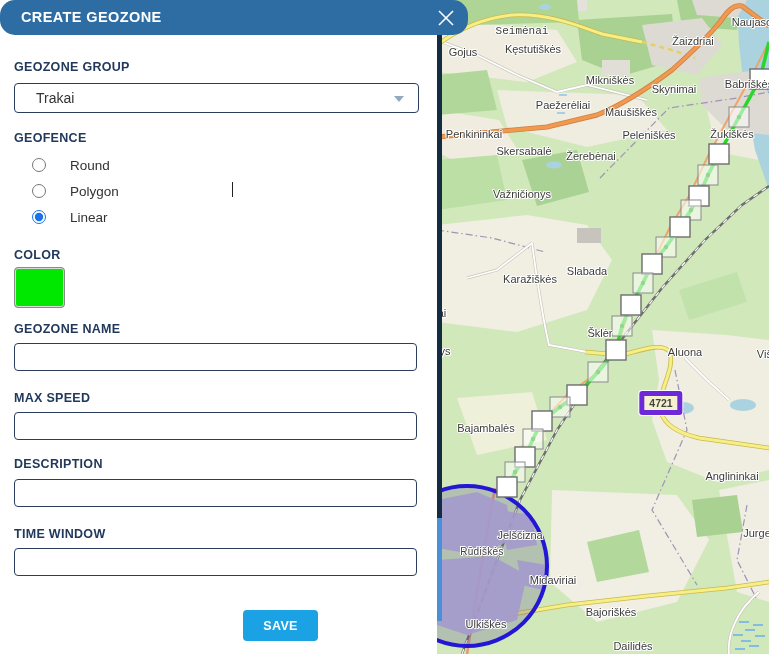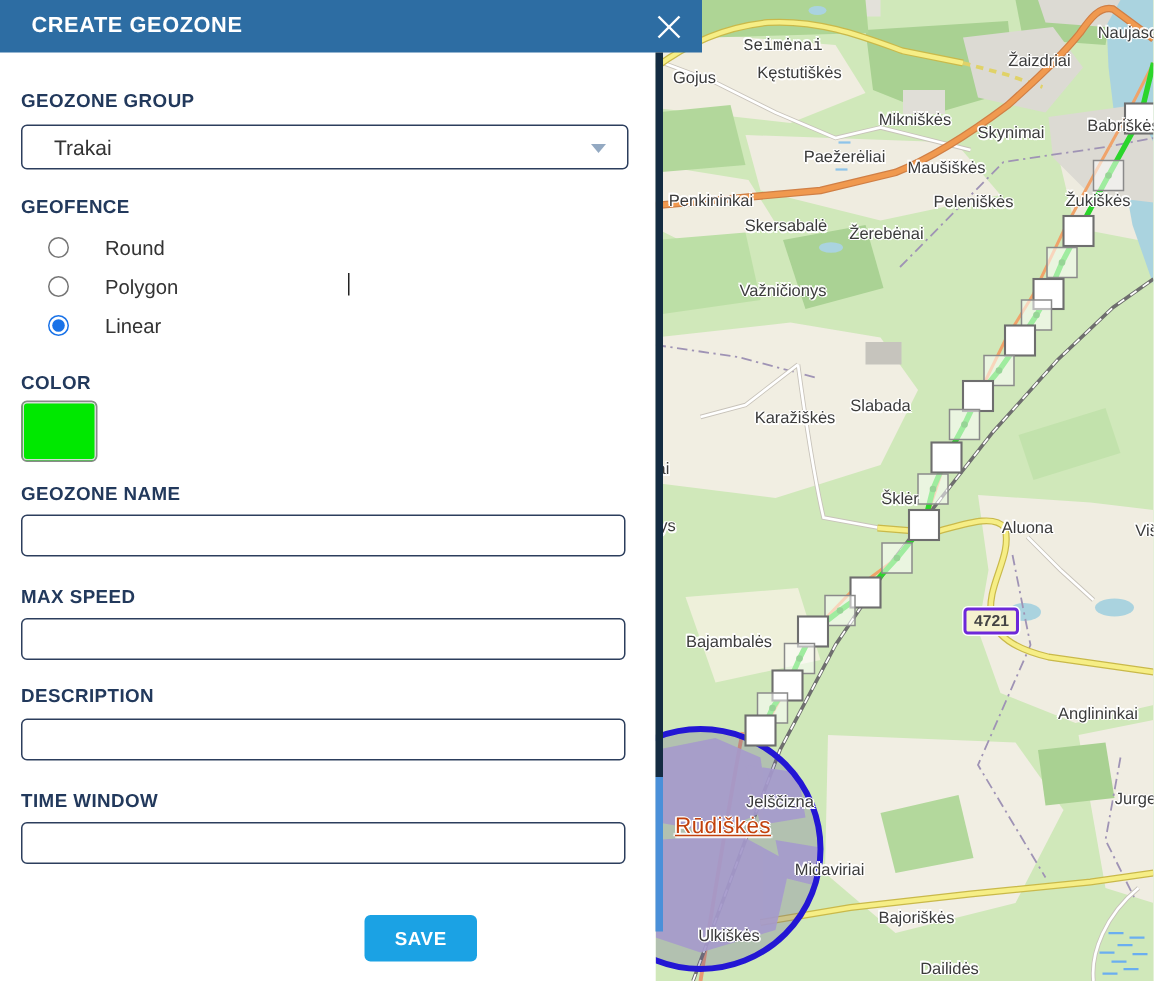--- a/index.html
+++ b/index.html
@@ -4,27 +4,27 @@
 <style>
   html,body{margin:0;padding:0;}
   body{width:769px;height:654px;overflow:hidden;position:relative;background:#fff;
        font-family:"Liberation Sans", sans-serif;}
   
   #map{position:absolute;left:437px;top:0;width:332px;height:654px;overflow:hidden;background:#d0e8ba;}
   #map svg{position:absolute;left:0;top:0;}
   #map-labels{position:absolute;left:0;top:0;width:332px;height:654px;pointer-events:none;}
   .mlabel{position:absolute;transform:translate(-50%,-50%);font-size:11px;color:#3b3b3b;white-space:nowrap;
       text-shadow:-1px 0 #fff,1px 0 #fff,0 -1px #fff,0 1px #fff,1px 1px #fff,-1px -1px #fff;}
-  .mlabel.big{font-size:15px;color:#c2410c;letter-spacing:.3px;text-decoration:underline;}
-  .road-badge{position:absolute;transform:translate(-50%,-50%);background:#f6f2cf;border:2px solid #6d28d9;
+  .mlabel.big{font-size:10px;color:#404040;letter-spacing:.3px;}
+  .road-badge{position:absolute;transform:translate(-50%,-50%);background:#f6f2cf;border:5px solid #6d28d9;
       border-radius:3px;font-size:10.5px;font-weight:bold;color:#444;padding:1px 5px;line-height:12px;
-      box-shadow:0 0 0 1px #fff;margin-top:11px;}
+      box-shadow:0 0 0 1px #fff;}
   
   #panel{position:absolute;left:0;top:0;width:437px;height:654px;background:#fff;}
-  #panel-header{position:absolute;left:0;top:0;width:468px;height:35px;background:#2d6da3;}
+  #panel-header{position:absolute;left:0;top:0;width:468px;height:35px;background:#2d6da3;border-radius:15px;}
   #panel-title{position:absolute;left:21px;top:0;line-height:35px;color:#fff;font-weight:bold;
       font-size:14.5px;letter-spacing:.4px;}
   #close-btn{position:absolute;right:10px;top:6px;width:24px;height:24px;cursor:pointer;}
   .flabel{position:absolute;left:14px;color:#22395c;font-weight:bold;font-size:12.5px;letter-spacing:.3px;}
   .finput{position:absolute;left:14px;width:403px;height:28px;border:1px solid #2c3e5d;border-radius:4px;
       background:#fff;font-size:13px;color:#333;padding:0 8px;box-sizing:border-box;font-family:inherit;}
   #gg-select{position:absolute;left:14px;top:83px;width:405px;height:30px;border:1px solid #2c3e5d;
       border-radius:4px;background:#fff;box-sizing:border-box;cursor:pointer;}
   #gg-value{position:absolute;left:21px;top:6px;font-size:14px;color:#333;}
   #gg-chevron{position:absolute;right:14px;top:12px;width:0;height:0;border-left:5px solid transparent;

